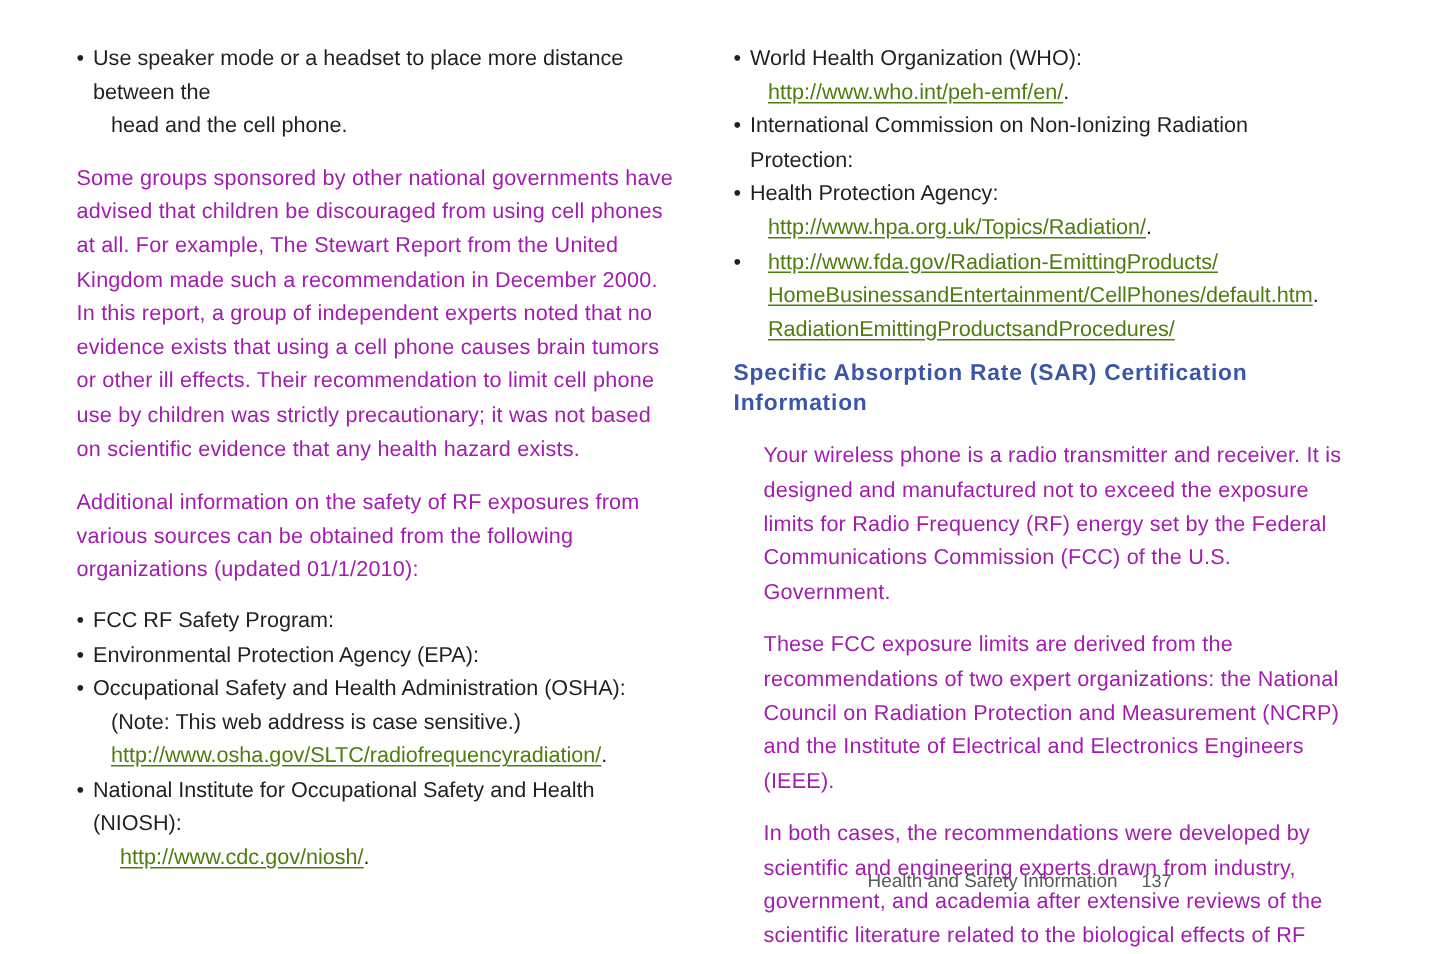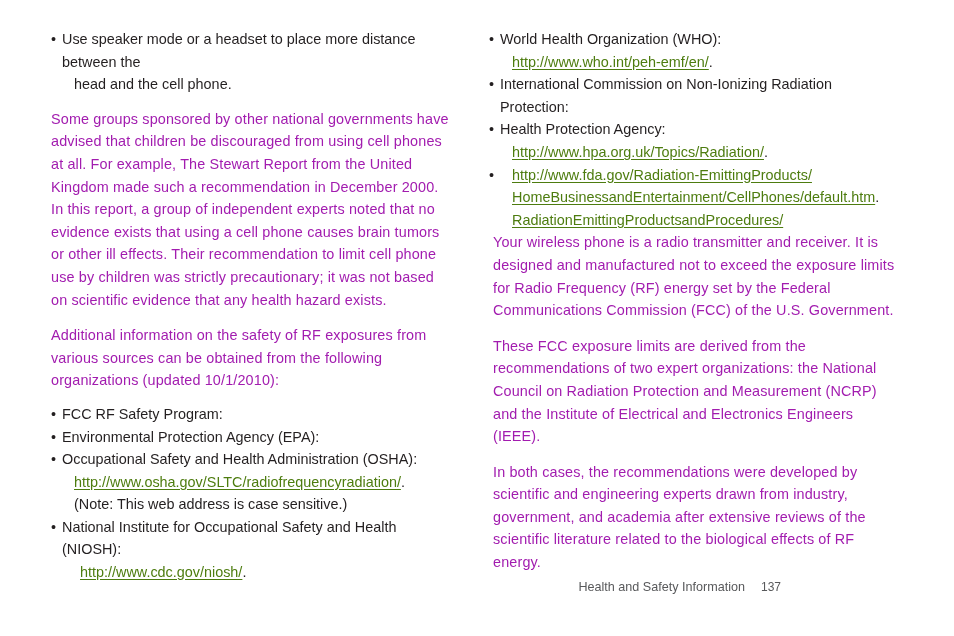--- a/index.html
+++ b/index.html
@@ -29,21 +29,21 @@
 
   
   .para {
     font-size: 14.4px;
     line-height: 22.6px;
     margin: 0 0 13px 0;
     color: #a21caf;
     letter-spacing: 0.01em;
   }
   .para.tight { margin-bottom: 11px; }
-  .para.indent { margin-left: 4px; }
+  .para.indent { margin-left: 20px; }
   .para.last { margin-bottom: 0; }
 
   
   .bullet-list {
     list-style: none;
     margin: 0;
     padding: 0;
   }
   .bullet-item {
     position: relative;
@@ -124,39 +124,39 @@
     <ul class="bullet-list">
       <li class="bullet-item">
         <span class="dot">•</span>
         <span class="bullet-label">Use speaker mode or a headset to place more distance between the</span>
         <span class="sub-line">head and the cell phone.</span>
       </li>
     </ul>
 
     <p class="para" style="margin-top:12px;">Some groups sponsored by other national governments have advised that children be discouraged from using cell phones at all. For example, The Stewart Report from the United Kingdom made such a recommendation in December 2000. In this report, a group of independent experts noted that no evidence exists that using a cell phone causes brain tumors or other ill effects. Their recommendation to limit cell phone use by children was strictly precautionary; it was not based on scientific evidence that any health hazard exists.</p>
 
-    <p class="para tight">Additional information on the safety of RF exposures from various sources can be obtained from the following organizations (updated 10/1/2010):</p>
+    <p class="para tight">Additional information on the safety of RF exposures from various sources can be obtained from the following organizations (updated 01/1/2010):</p>
 
     <ul class="bullet-list">
 
       <li class="bullet-item">
         <span class="dot">•</span>
         <span class="bullet-label">FCC RF Safety Program:</span>
       </li>
 
       <li class="bullet-item">
         <span class="dot">•</span>
         <span class="bullet-label">Environmental Protection Agency (EPA):</span>
       </li>
 
       <li class="bullet-item">
         <span class="dot">•</span>
         <span class="bullet-label">Occupational Safety and Health Administration (OSHA):</span>
+        <span class="sub-line note">(Note: This web address is case sensitive.)</span>
         <span class="sub-line"><span class="link">http://www.osha.gov/SLTC/radiofrequencyradiation/</span><span class="period">.</span></span>
-        <span class="sub-line note">(Note: This web address is case sensitive.)</span>
       </li>
 
       <li class="bullet-item">
         <span class="dot">•</span>
         <span class="bullet-label">National Institute for Occupational Safety and Health (NIOSH):</span>
         <span class="sub-line deeper"><span class="link">http://www.cdc.gov/niosh/</span><span class="period">.</span></span>
       </li>
 
     </ul>
   </div>
@@ -184,20 +184,21 @@
 
       <li class="bullet-item">
         <span class="dot">•</span>
         <span class="sub-line"><span class="link">http://www.fda.gov/Radiation-EmittingProducts/</span></span>
         <span class="sub-line"><span class="link">HomeBusinessandEntertainment/CellPhones/default.htm</span><span class="period">.</span></span>
         <span class="sub-line"><span class="link">RadiationEmittingProductsandProcedures/</span></span>
       </li>
 
     </ul>
 
+    <h2 class="section-heading">Specific Absorption Rate (SAR) Certification Information</h2>
 
     <p class="para indent">Your wireless phone is a radio transmitter and receiver. It is designed and manufactured not to exceed the exposure limits for Radio Frequency (RF) energy set by the Federal Communications Commission (FCC) of the U.S. Government.</p>
     <p class="para indent">These FCC exposure limits are derived from the recommendations of two expert organizations: the National Council on Radiation Protection and Measurement (NCRP) and the Institute of Electrical and Electronics Engineers (IEEE).</p>
     <p class="para indent last">In both cases, the recommendations were developed by scientific and engineering experts drawn from industry, government, and academia after extensive reviews of the scientific literature related to the biological effects of RF energy.</p>
 
   </div>
 
   <div class="footer">
     <span class="footer-title">Health and Safety Information</span>
     <span class="footer-page">137</span>

